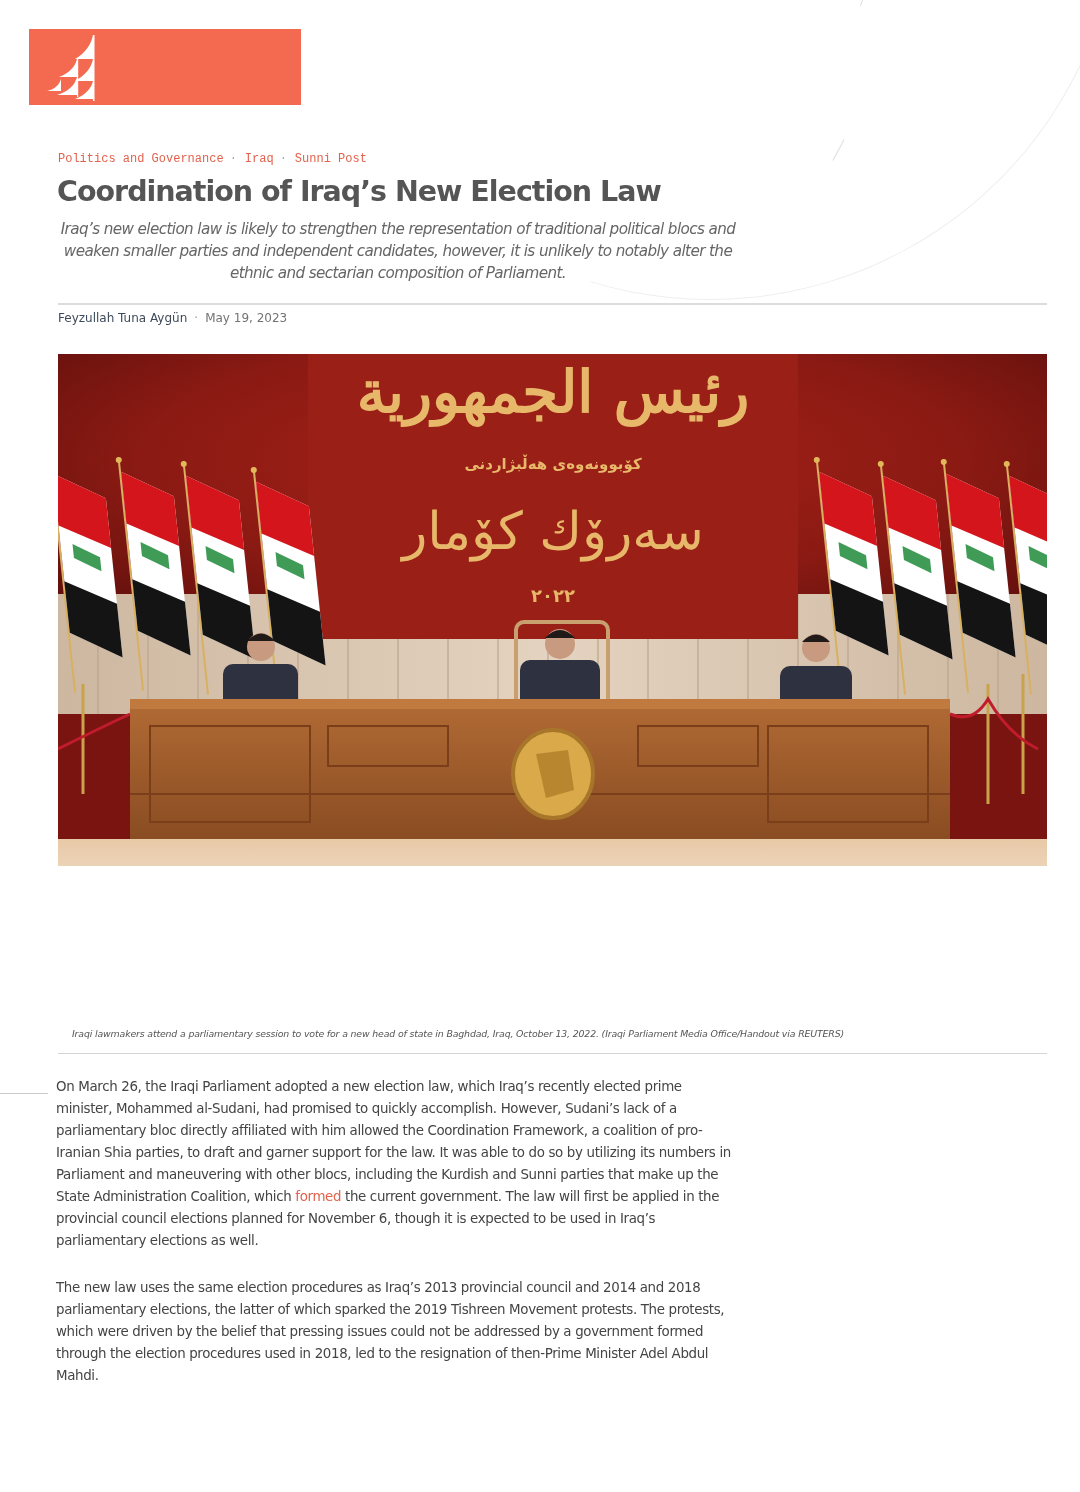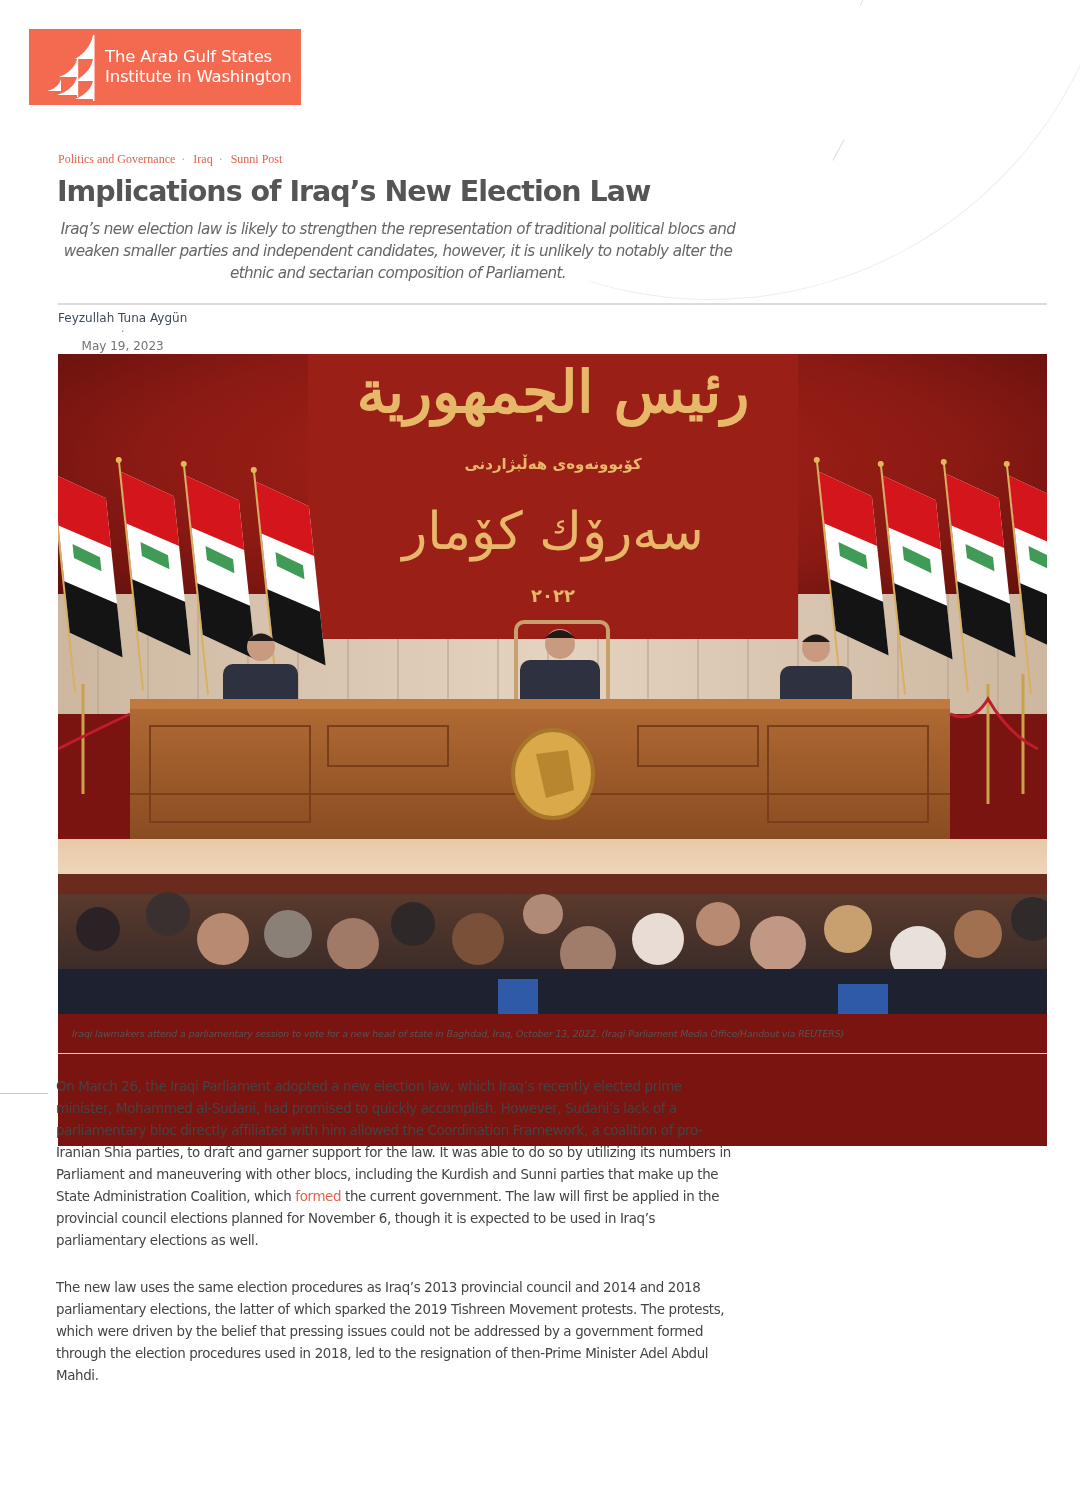--- a/index.html
+++ b/index.html
@@ -51,21 +51,21 @@
       line-height: 20px;
       margin-left: 0px;
       letter-spacing: -0.2px;
     }
     .logo-text span { display: block; }
 
     
     .breadcrumbs {
       position: absolute;
       left: 58px; top: 152px;
-      font-family: Liberation Serif, serif;
+      font-family: Liberation Mono, monospace;
       font-size: 12px;
       color: #e2624c;
       display: flex; align-items: center;
     }
     .breadcrumbs .sep {
       color: #aaaaaa;
       margin: 0 8px 0 6px;
       font-size: 12px;
     }
     .breadcrumbs a { color: #e2624c; text-decoration: none; }
@@ -98,31 +98,30 @@
       width: 989px; height: 2px;
       background: #dcdcdc;
     }
     .byline {
       position: absolute;
       left: 58px; top: 311px;
       font-family: "DejaVu Sans", sans-serif;
       font-size: 12px;
       display: flex; align-items: center;
       color: #777;
-      flex-direction: column;
     }
     .byline .author { color: #3e4a5a; }
     .byline .sep { margin: 0 7px 0 7px; color: #999; }
     .byline .date { color: #737373; }
 
     
     .hero {
       position: absolute;
       left: 58px; top: 354px;
-      width: 989px; height: 792px;
+      width: 989px; height: 512px;
       overflow: hidden;
       background: #7a1410;
     }
     .caption {
       position: absolute;
       left: 72px; top: 1028px;
       font-family: "DejaVu Sans", sans-serif;
       font-style: italic;
       font-size: 9.4px;
       color: #555;
@@ -172,35 +171,31 @@
         <path d="M48 30 C46 40 40 46 30 52 L48 52 Z"></path>
         <path d="M48 52 C46 60 40 66 30 70 L48 70 Z"></path>
         <path d="M32 30 C30 38 24 44 14 48 L32 48 Z"></path>
         <path d="M32 48 C30 56 24 62 12 66 L32 66 Z"></path>
         <path d="M16 50 C14 56 10 60 2 62 L16 62 Z"></path>
         <rect x="48" y="6" width="1.5" height="66"></rect>
         <rect x="32" y="30" width="1.2" height="38"></rect>
       </g>
     </svg>
   </span>
-  <span class="logo-text">
-    <span>The Arab Gulf States</span>
-    <span>Institute in Washington</span>
-  </span>
 </a>
 
 <nav class="breadcrumbs">
   <a>Politics and Governance</a>
   <span class="sep">·</span>
   <a>Iraq</a>
   <span class="sep">·</span>
   <a>Sunni Post</a>
 </nav>
 
-<h1 class="title">Implications of Iraq’s New Election Law</h1>
+<h1 class="title">Coordination of Iraq’s New Election Law</h1>
 
 <p class="dek">Iraq’s new election law is likely to strengthen the representation of traditional political blocs and weaken smaller parties and independent candidates, however, it is unlikely to notably alter the ethnic and sectarian composition of Parliament.</p>
 
 <div class="rule-top"></div>
 
 <div class="byline">
   <a class="author">Feyzullah Tuna Aygün</a>
   <span class="sep">·</span>
   <span class="date">May 19, 2023</span>
 </div>

